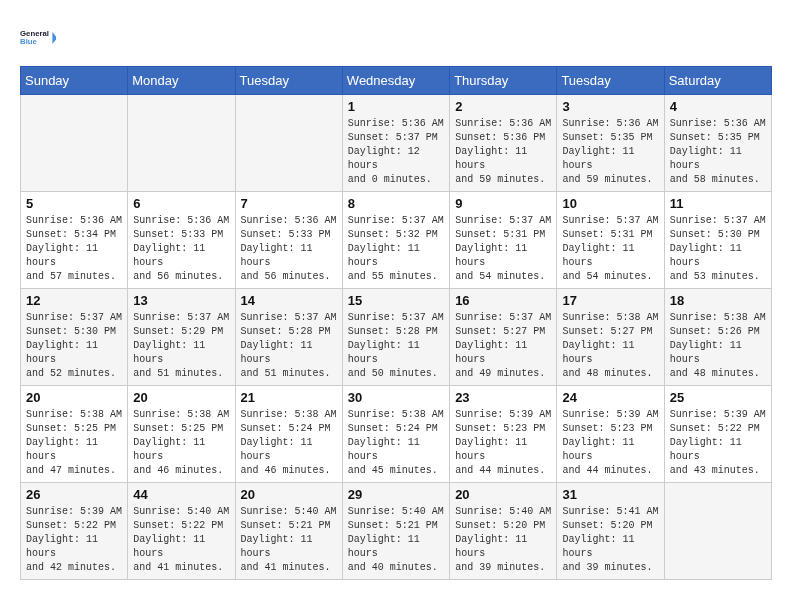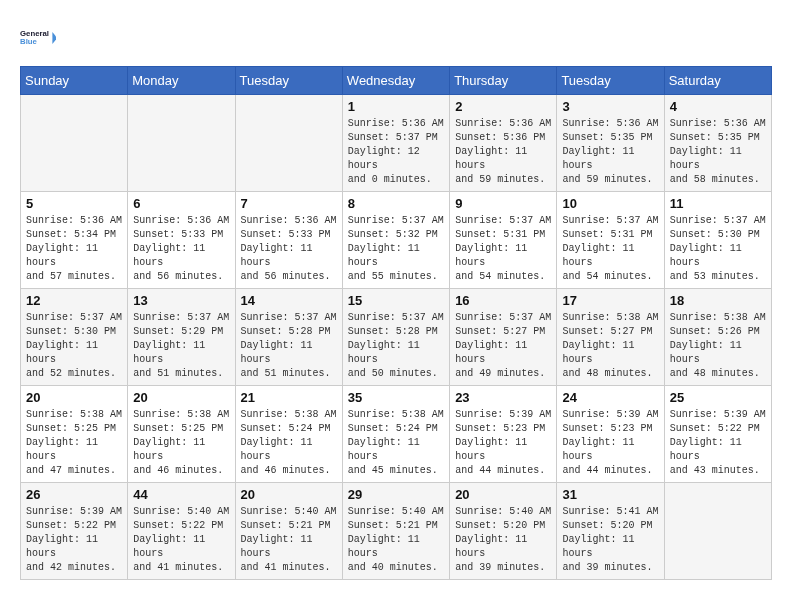--- a/index.html
+++ b/index.html
@@ -253,21 +253,21 @@
 and 46 minutes.</div>
         </td>
         <td>
           <div class="day-num">21</div>
           <div class="cell-info" style="white-space: pre-line;">Sunrise: 5:38 AM
 Sunset: 5:24 PM
 Daylight: 11 hours
 and 46 minutes.</div>
         </td>
         <td>
-          <div class="day-num">35</div>
+          <div class="day-num">30</div>
           <div class="cell-info" style="white-space: pre-line;">Sunrise: 5:38 AM
 Sunset: 5:24 PM
 Daylight: 11 hours
 and 45 minutes.</div>
         </td>
         <td>
           <div class="day-num">23</div>
           <div class="cell-info" style="white-space: pre-line;">Sunrise: 5:39 AM
 Sunset: 5:23 PM
 Daylight: 11 hours

